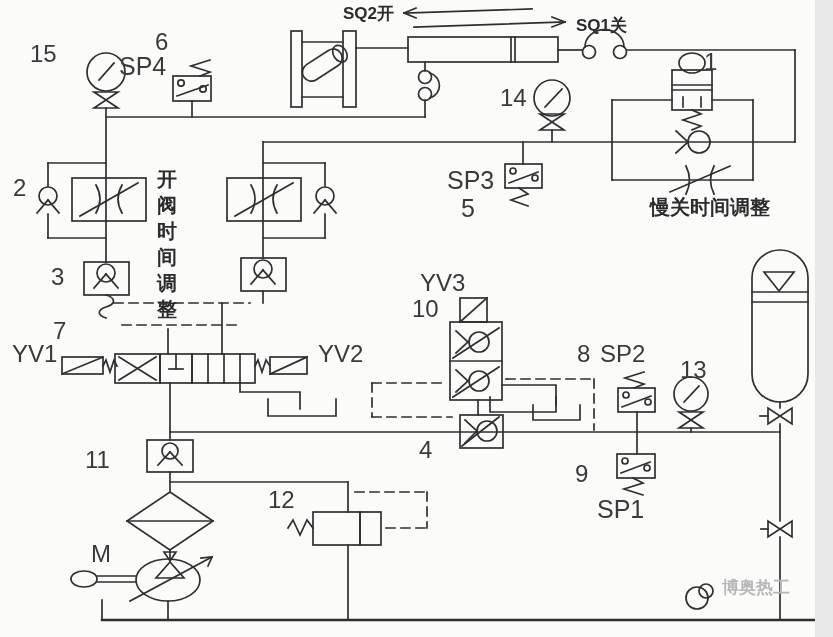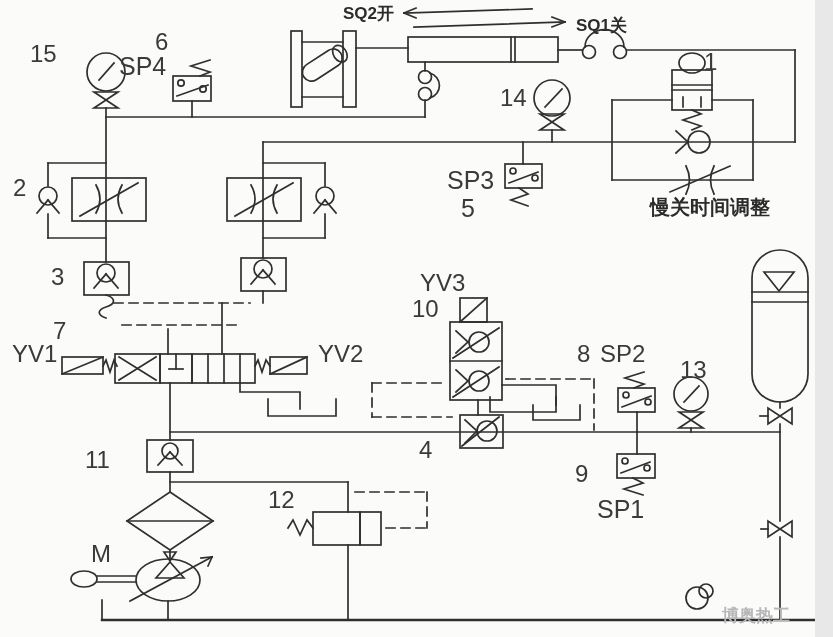--- a/index.html
+++ b/index.html
@@ -10,21 +10,21 @@
     stroke:#2f2f2f;fill:none;stroke-width:1.7;stroke-linecap:square;}
   svg text{stroke:none;fill:#3a3a3a;font-family:"Liberation Sans",sans-serif;}
   .num{font-size:24px;}
   .big{font-size:25px;}
   .cjk-b{font-size:17px;font-weight:bold;fill:#2b2b2b;}
   .slow{font-size:20px;font-weight:bold;fill:#2b2b2b;}
   .dash{stroke-dasharray:9 6;}
   .thick{stroke-width:2.4;}
   .vlabel{position:absolute;width:26px;font-size:20px;line-height:26px;font-weight:600;
           color:#2b2b2b;word-break:break-all;text-align:center;}
-  .wm{position:absolute;left:722px;top:604px;font-size:17px;color:#b7b7b7;font-weight:bold;}
+  .wm{position:absolute;left:722px;top:576px;font-size:17px;color:#b7b7b7;font-weight:bold;}
 </style>
 </head>
 <body>
 
 <div id="page">
 <svg width="833" height="637" viewBox="0 0 833 637">
 
   <g>
     <line x1="404" y1="13" x2="532" y2="9"></line>
     <line x1="404" y1="13" x2="416" y2="8"></line>
@@ -361,14 +361,15 @@
   <text x="461" y="217" class="big">5</text>
 
   <line x1="263" y1="142" x2="795" y2="142"></line>
 
   <g style="stroke:#c4c4c4;stroke-width:1.4">
     <circle cx="697" cy="598" r="11"></circle>
     <circle cx="706" cy="591" r="7"></circle>
   </g>
 </svg>
 
+<div class="vlabel" style="left:154px;top:166px;">开阀时间调整</div>
 <div class="wm">博奥热工</div>
 </div>
 
 </body></html>

